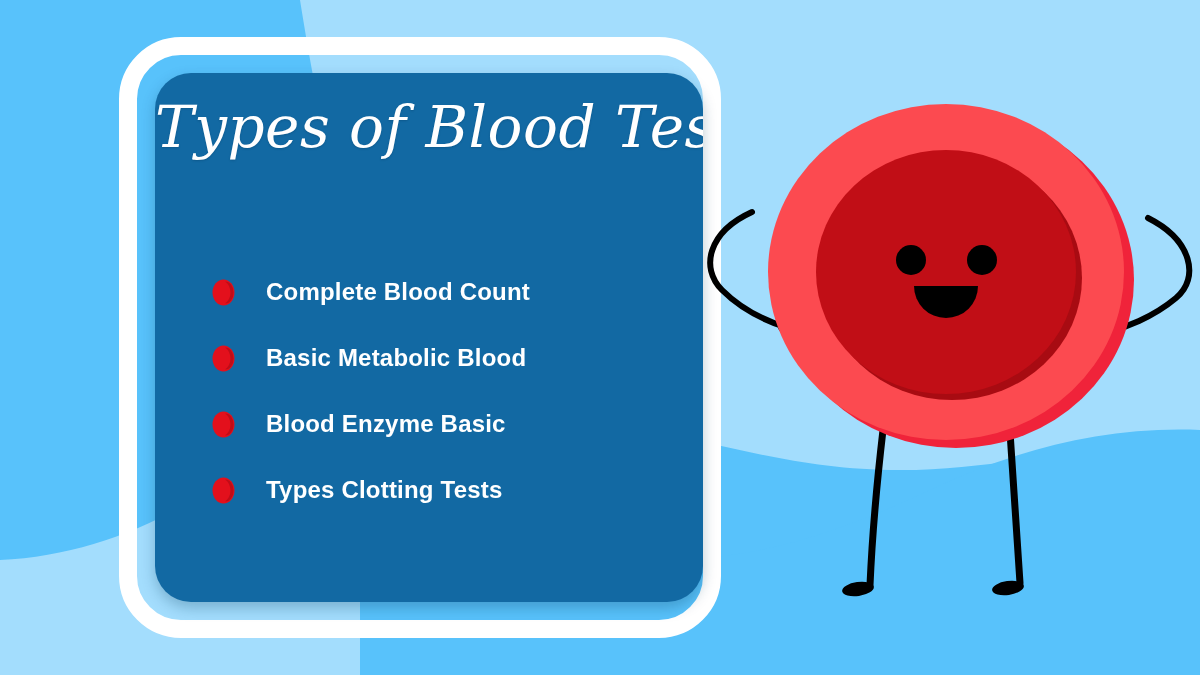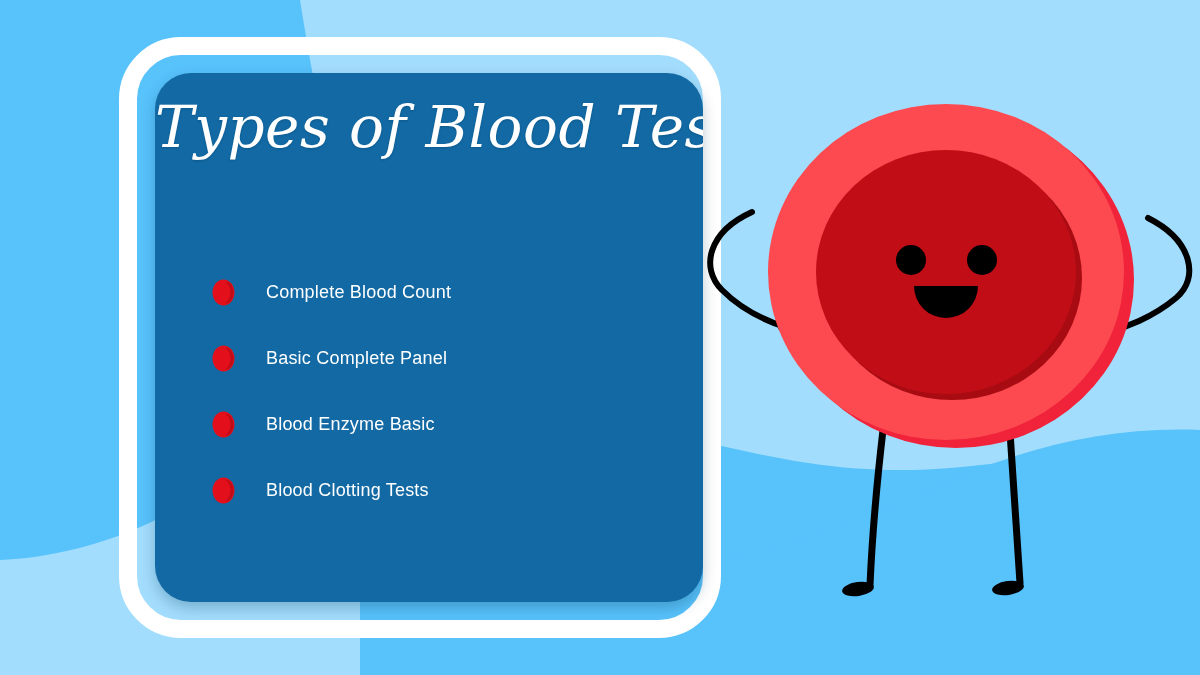--- a/index.html
+++ b/index.html
@@ -86,22 +86,22 @@
   }
   .cell-bullet {
     flex: 0 0 auto;
     width: 23px;
     height: 27px;
     position: relative;
   }
   .item-label {
     color: #ffffff;
     font-family: "Liberation Sans", sans-serif;
-    font-size: 18px;
-    font-weight: 400;
+    font-size: 24px;
+    font-weight: 700;
     letter-spacing: 0.2px;
     white-space: nowrap;
   }
 
   
   .mascot {
     position: absolute;
     left: 700px;
     top: 40px;
     width: 500px;
@@ -142,41 +142,41 @@
         <span class="item-label">Complete Blood Count</span>
       </li>
 
       <li class="test-item">
         <span class="cell-bullet">
           <svg viewBox="0 0 23 27" width="23" height="27" aria-hidden="true">
             <ellipse cx="11.5" cy="13.5" rx="11" ry="13" fill="#e3101c"></ellipse>
             <path d="M 13.2 2.4 A 11 13 0 0 1 13.2 24.6 A 8.3 11 0 0 0 13.2 2.4 Z" fill="#b80c16" opacity="0.85"></path>
           </svg>
         </span>
-        <span class="item-label">Basic Complete Panel</span>
+        <span class="item-label">Basic Metabolic Blood</span>
       </li>
 
       <li class="test-item">
         <span class="cell-bullet">
           <svg viewBox="0 0 23 27" width="23" height="27" aria-hidden="true">
             <ellipse cx="11.5" cy="13.5" rx="11" ry="13" fill="#e3101c"></ellipse>
             <path d="M 13.2 2.4 A 11 13 0 0 1 13.2 24.6 A 8.3 11 0 0 0 13.2 2.4 Z" fill="#b80c16" opacity="0.85"></path>
           </svg>
         </span>
         <span class="item-label">Blood Enzyme Basic</span>
       </li>
 
       <li class="test-item">
         <span class="cell-bullet">
           <svg viewBox="0 0 23 27" width="23" height="27" aria-hidden="true">
             <ellipse cx="11.5" cy="13.5" rx="11" ry="13" fill="#e3101c"></ellipse>
             <path d="M 13.2 2.4 A 11 13 0 0 1 13.2 24.6 A 8.3 11 0 0 0 13.2 2.4 Z" fill="#b80c16" opacity="0.85"></path>
           </svg>
         </span>
-        <span class="item-label">Blood Clotting Tests</span>
+        <span class="item-label">Types Clotting Tests</span>
       </li>
 
     </ul>
   </div>
 
   <svg class="mascot" viewBox="0 0 500 620" aria-hidden="true">
 
     <g fill="none" stroke="#000000" stroke-width="7" stroke-linecap="round">
       <path d="M 183 390 C 176 450 172 500 170 545"></path>
       <path d="M 310 392 C 314 450 317 500 320 543"></path>

